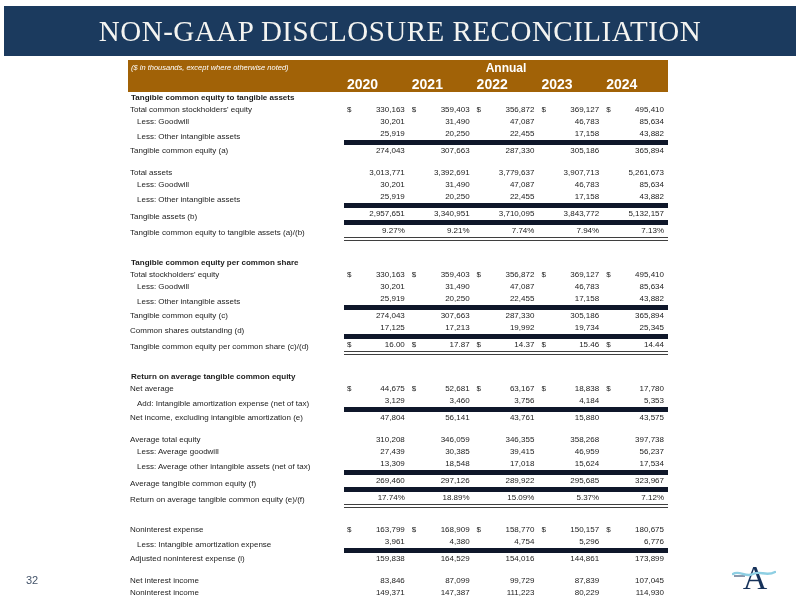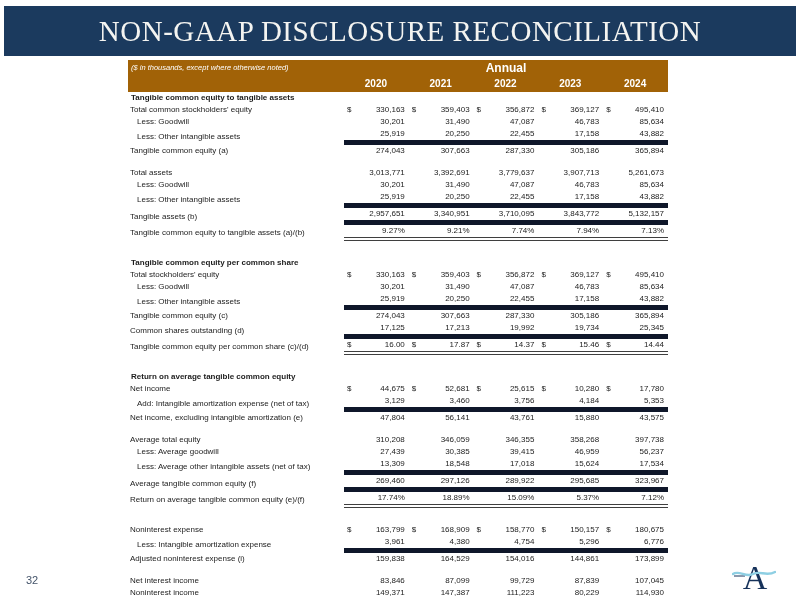--- a/index.html
+++ b/index.html
@@ -19,21 +19,21 @@
   table{
     border-collapse:collapse;width:540px;table-layout:fixed;
     font-size:8px;color:#1c1c1c;
   }
   col.c-label{width:216px}
   col.c-num{width:64.8px}
   thead td{background:#a16207;color:#ffffff}
   td{padding:0 3px;height:12px;line-height:12px;white-space:nowrap;overflow:hidden;vertical-align:bottom}
   thead .note{font-style:italic;font-size:7.5px;height:16px;vertical-align:middle}
   thead .annual{text-align:center;font-weight:bold;font-size:12px;height:16px;vertical-align:middle}
-  thead .yr{text-align:center;font-weight:bold;font-size:10px;height:16px;padding-right:4px;vertical-align:middle}
+  thead .yr{text-align:left;font-weight:bold;font-size:14px;height:16px;padding-right:4px;vertical-align:middle}
   tbody tr.sec td{font-weight:bold}
   .lbl{padding-left:2px}
   .ind{padding-left:9px}
   .num{text-align:right;padding-right:4px}
   .r-single{border-bottom:5px solid #0f172a}
   .r-double{border-bottom:4px double #3f3f3f}
   tr.gap-small td{height:10px}
   tr.gap-large td{height:16px}
   .money{display:flex;justify-content:space-between;align-items:baseline}
   .pagenum{position:absolute;left:26px;bottom:14px;font-size:11px;color:#44546a}
@@ -279,43 +279,43 @@
             </span>
           </td>
         </tr>
         <tr class="gap-large">
           <td colspan="6"></td>
         </tr>
         <tr class="sec">
           <td colspan="6">Return on average tangible common equity</td>
         </tr>
         <tr>
-          <td class="lbl">Net income</td>
+          <td class="lbl">Net average</td>
           <td class="num">
             <span class="money">
               <span>$</span>
               <span>44,675</span>
             </span>
           </td>
           <td class="num">
             <span class="money">
               <span>$</span>
               <span>52,681</span>
             </span>
           </td>
           <td class="num">
             <span class="money">
               <span>$</span>
-              <span>25,615</span>
-            </span>
-          </td>
-          <td class="num">
-            <span class="money">
-              <span>$</span>
-              <span>10,280</span>
+              <span>63,167</span>
+            </span>
+          </td>
+          <td class="num">
+            <span class="money">
+              <span>$</span>
+              <span>18,838</span>
             </span>
           </td>
           <td class="num">
             <span class="money">
               <span>$</span>
               <span>17,780</span>
             </span>
           </td>
         </tr>
         <tr>

